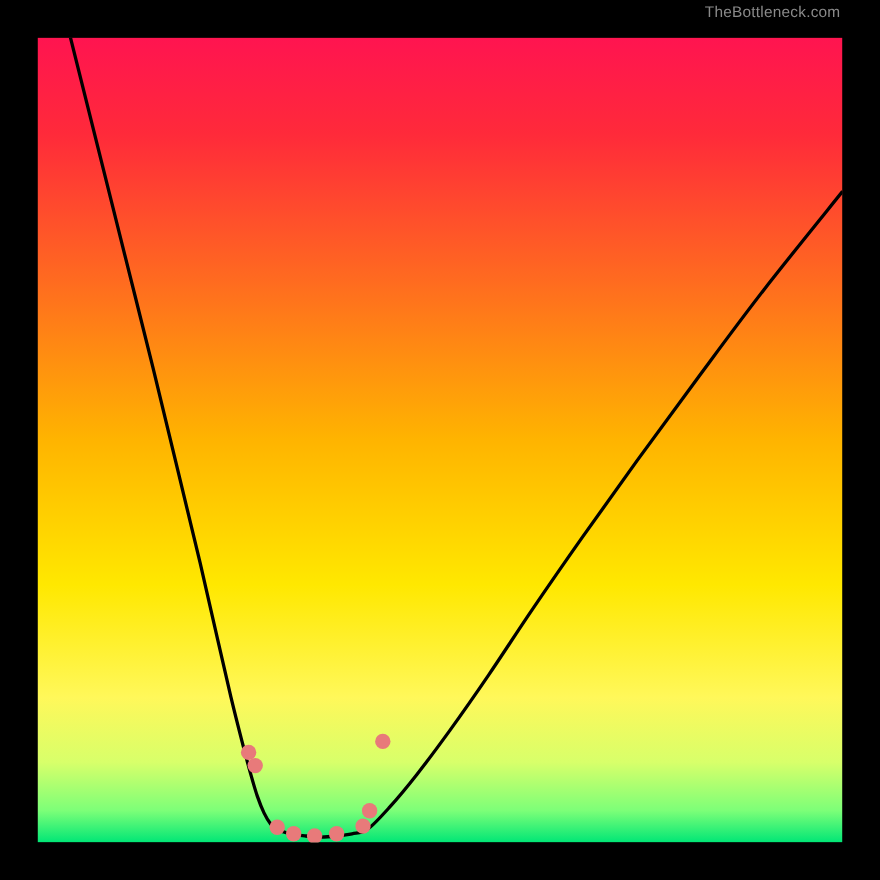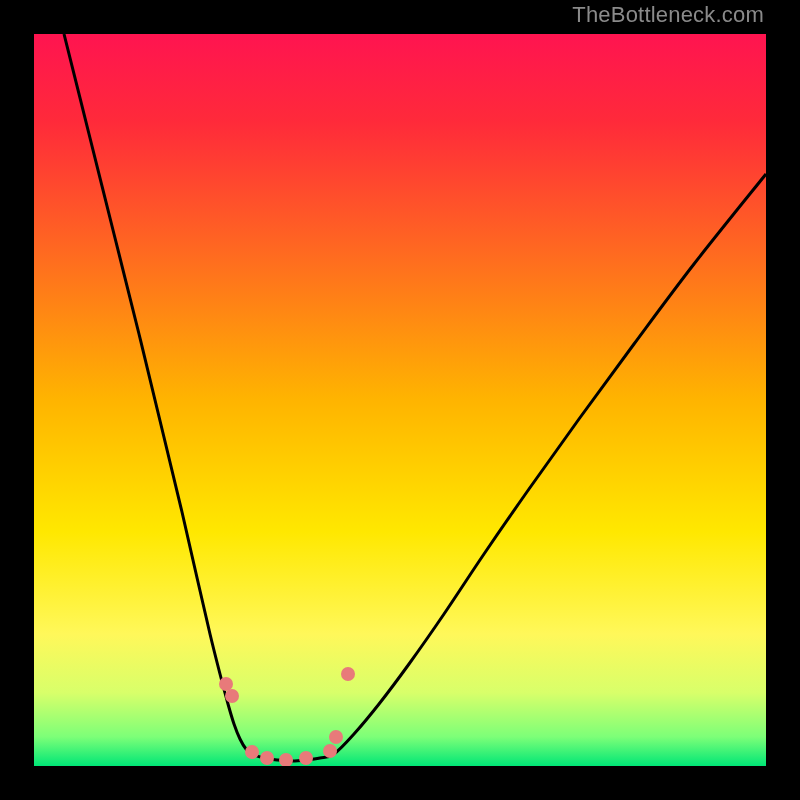--- a/index.html
+++ b/index.html
@@ -35,21 +35,21 @@
     inset: 0;
     width: 100%;
     height: 100%;
     overflow: visible;
   }
   .watermark {
     position: absolute;
     top: 2px;
     right: 36px;
     font-family: Arial, Helvetica, sans-serif;
-    font-size: 22px;
+    font-size: 14px;
     color: #8a8a8a;
     letter-spacing: 0.2px;
   }
 </style>
 </head>
 <body>
 
 <div class="frame">
   <div class="plot-area">
     <svg class="gradient" viewBox="0 0 732 732" preserveAspectRatio="none">

